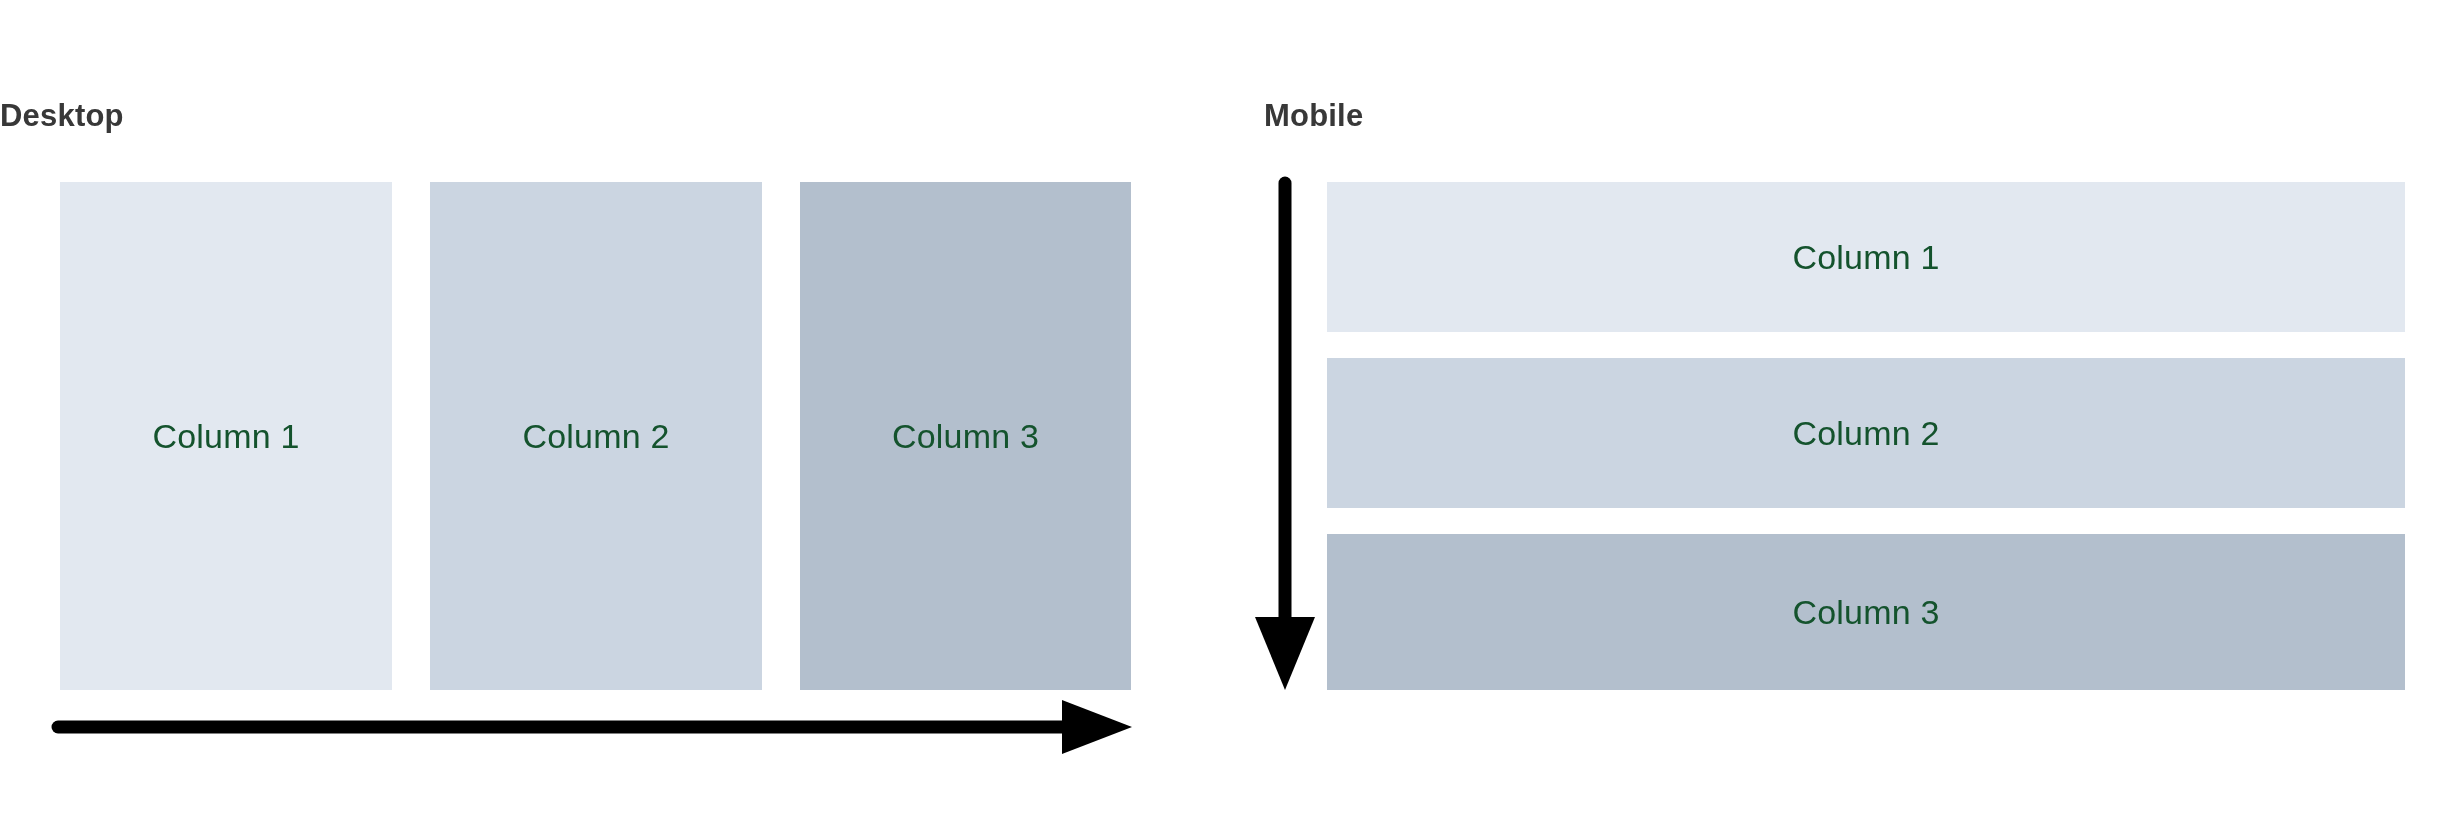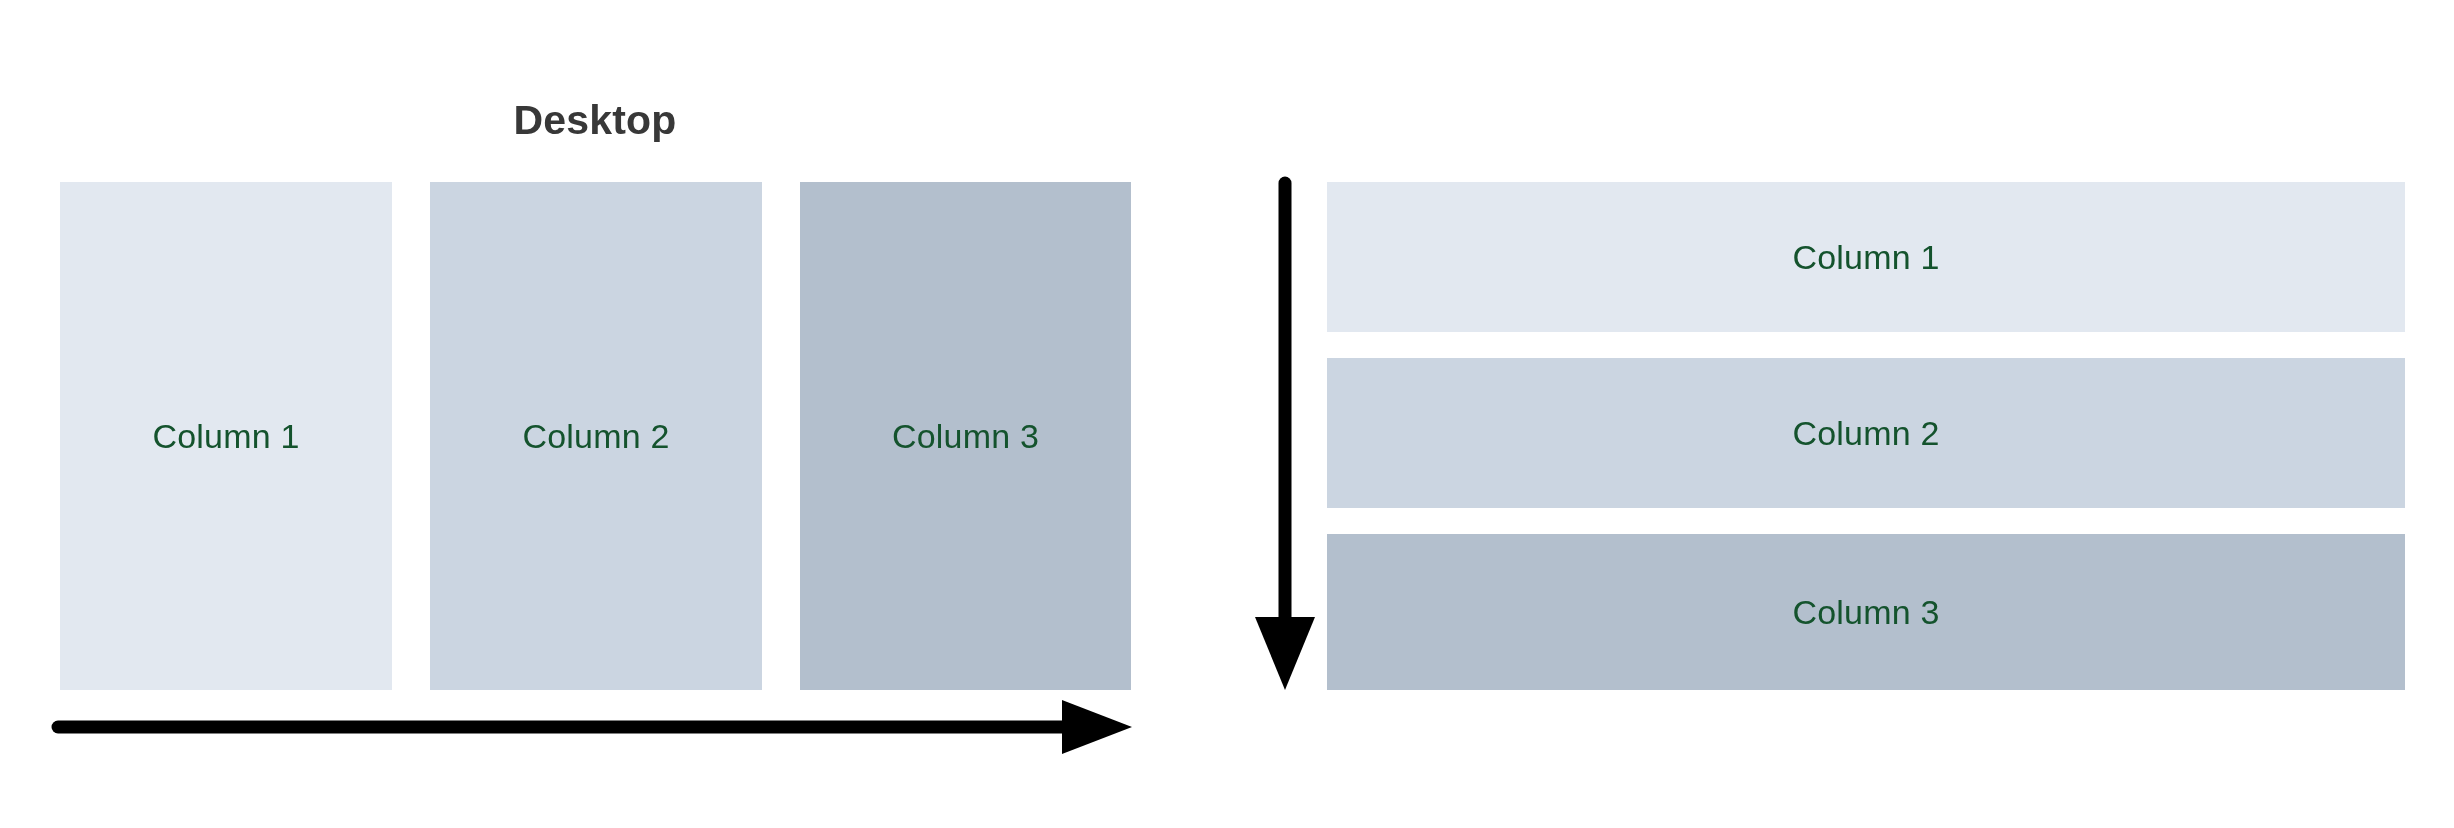--- a/index.html
+++ b/index.html
@@ -11,25 +11,24 @@
   }
   #stage {
     position:relative;
     width:2454px; height:828px;
     background:#ffffff;
   }
 
   
   .section-title {
     position:absolute;
-    font-size:41px;
+    font-size:31px;
     font-weight:700;
     color:#383838;
     letter-spacing:0.2px;
-    text-align:center;
     white-space:nowrap;
     line-height:1;
   }
   #desktop-title { left:0;    top:100px; width:1190px; }
   #mobile-title  { left:1264px; top:100px; width:1190px; }
 
   
   .block {
     position:absolute;
     display:flex;
@@ -76,20 +75,21 @@
 
   <div class="block" id="desktop-col-3">
     <span class="block-label">Column 3</span>
   </div>
 
   <svg class="arrow-svg" id="horizontal-flow-arrow" width="1120" height="80" viewBox="0 0 1120 80">
     <line x1="18" y1="27" x2="1036" y2="27" stroke="#000000" stroke-width="13" stroke-linecap="round"></line>
     <polygon points="1022,0 1092,27 1022,54" fill="#000000"></polygon>
   </svg>
 
+  <div class="section-title" id="mobile-title">Mobile</div>
 
   <svg class="arrow-svg" id="vertical-flow-arrow" width="80" height="540" viewBox="0 0 80 540">
     <line x1="30" y1="18" x2="30" y2="468" stroke="#000000" stroke-width="13" stroke-linecap="round"></line>
     <polygon points="0,452 60,452 30,525" fill="#000000"></polygon>
   </svg>
 
   <div class="block" id="mobile-row-1">
     <span class="block-label">Column 1</span>
   </div>
 

